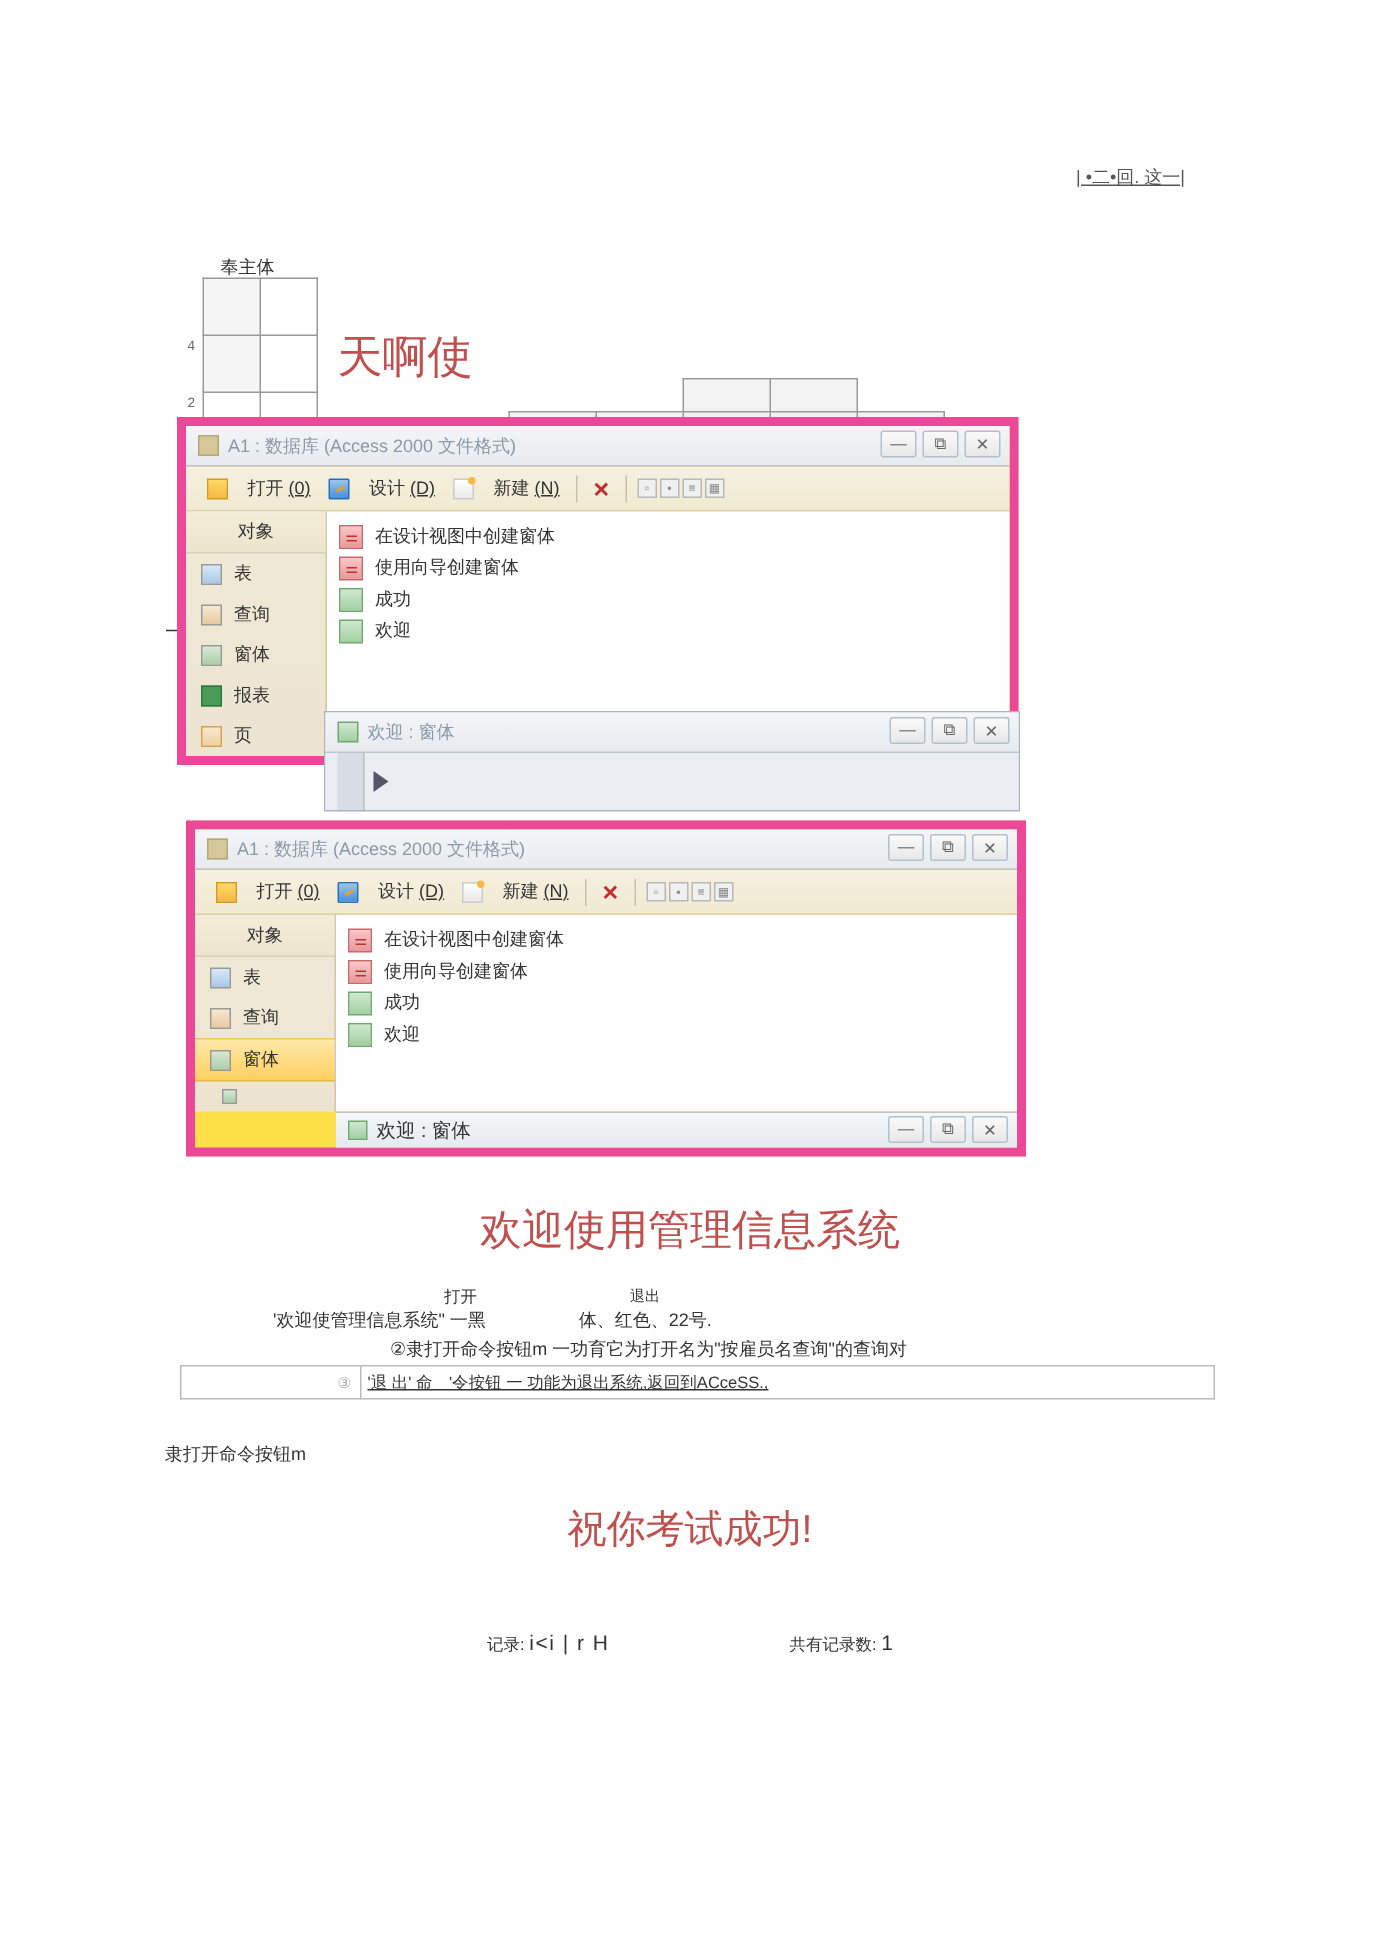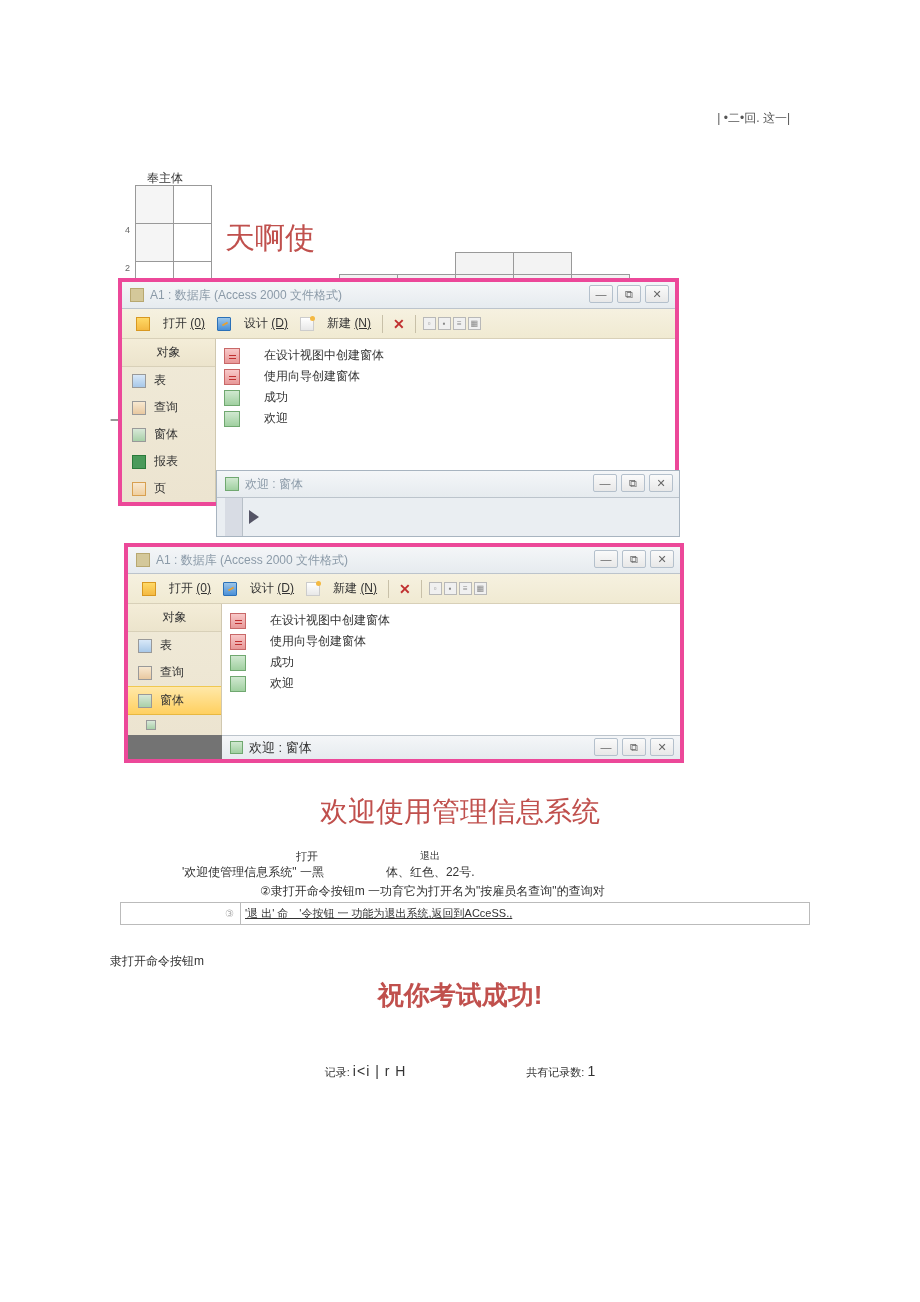--- a/index.html
+++ b/index.html
@@ -13,21 +13,21 @@
       position: relative;
       padding-bottom: 80px;
     }
     .top-link {
       position: absolute;
       top: 110px;
       right: 130px;
       font-size: 12px;
       color: #555;
     }
-    .top-link span { }
+    .top-link span { text-decoration: underline; }
     .section1 {
       margin-top: 170px;
       margin-left: 135px;
       position: relative;
     }
     .label-fengzhuti {
       position: absolute;
       top: 0;
       left: 12px;
       font-size: 12px;
@@ -120,22 +120,22 @@
       left: 153px;
       font-size: 11px;
       width: 380px;
     }
     
     
     .db-window {
       margin-left: 118px;
       margin-top: 278px;
       width: 561px;
-      background: #737373;
-      border: 4px solid #ec4899;
+      background: #fde047;
+      border: 6px solid #ec4899;
       position: relative;
     }
     .db-titlebar {
       height: 27px;
       background: linear-gradient(#f4f6f8, #e6ebef);
       border-bottom: 1px solid #bcc4cc;
       display: flex;
       align-items: center;
       padding-left: 8px;
       position: relative;
@@ -239,21 +239,21 @@
     .sb-icon.page { background:linear-gradient(#f8e8d0,#f0d0a0); border-color:#d8a050; }
     
     .db-list {
       flex: 1;
       background: #fff;
       padding: 6px 8px;
     }
     .list-item {
       display: flex;
       align-items: center;
-      gap: 24px;
+      gap: 8px;
       padding: 2px 0;
       font-size: 12px;
     }
     .li-icon {
       width: 16px; height: 16px;
     }
     .li-icon.create { background:linear-gradient(#f8c8c8,#e89898); border:1px solid #c86868; position:relative; }
     .li-icon.create::after { content:''; position:absolute; width:7px; height:1px; background:#c03030; top:6px; left:4px; box-shadow:0 3px 0 #c03030; }
     .li-icon.form-i { background:linear-gradient(#d0e8d0,#a0d0a0); border:1px solid #70a870; }
     
@@ -336,24 +336,24 @@
     .table-bottom .dashes { letter-spacing: 1px; }
     .table-bottom .rn { text-align:right; padding-right:6px; font-family: serif; }
     
     .footer-note {
       margin-left: 110px;
       margin-top: 28px;
       font-size: 12px;
     }
     .big-red3 {
       text-align: center;
-      margin-top: 8px;
+      margin-top: 24px;
       font-size: 26px;
       color: #c0504d;
-      font-weight: 700;
+      font-weight: 400;
     }
     .bottom-bar {
       margin-top: 50px;
       display: flex;
       justify-content: center;
       gap: 120px;
       font-size: 11px;
     }
     .bottom-bar .rec-nav { font-size:11px; }
     .bottom-bar .rec-nav .big { font-size:14px; letter-spacing:1px; }

